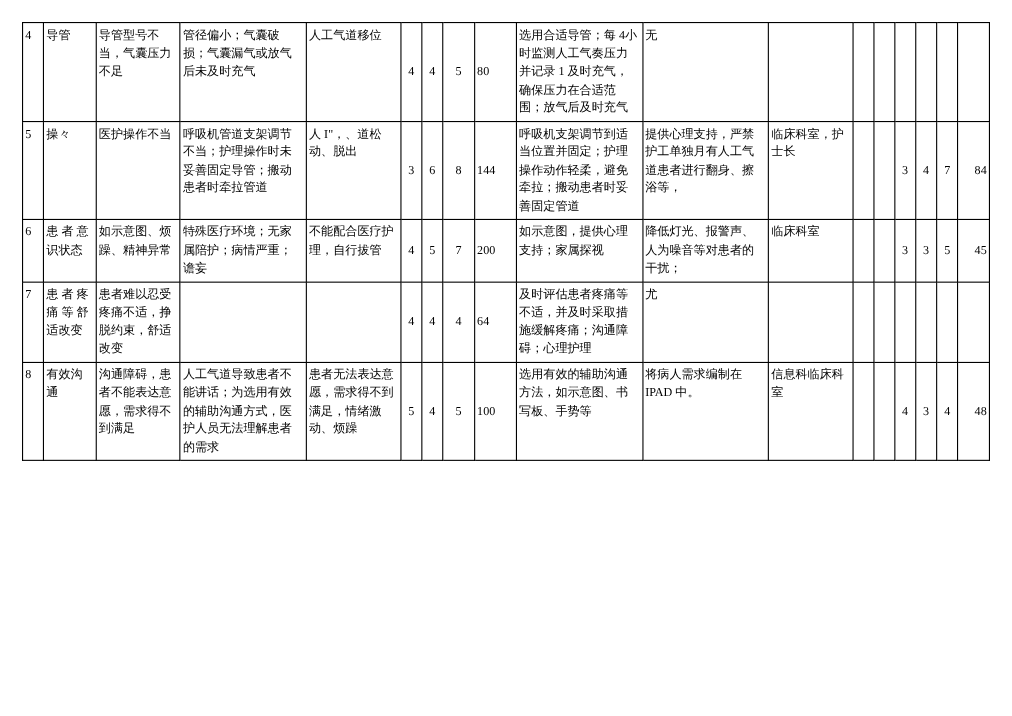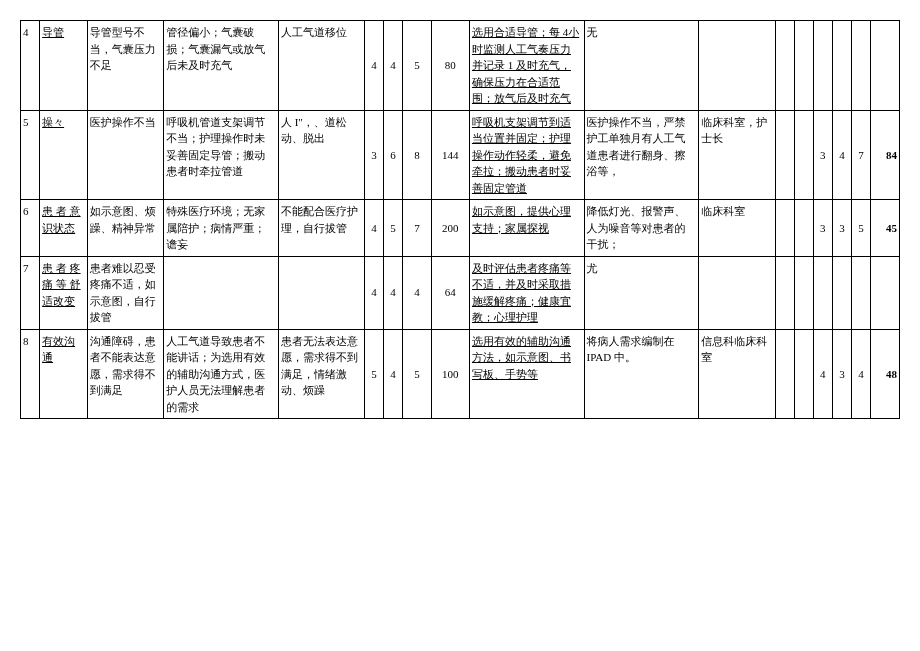--- a/index.html
+++ b/index.html
@@ -16,37 +16,37 @@
       table-layout: fixed;
     }
     td {
       border: 1px solid #000;
       padding: 3px 2px;
       vertical-align: top;
       word-wrap: break-word;
       line-height: 1.5;
     }
     .col-num { width: 2%; }
-    .col-item { width: 5%; text-decoration: underline; }
+    .col-item { width: 5%; }
     .col-cause { width: 8%; }
     .col-mechanism { width: 12%; }
     .col-consequence { width: 9%; }
     .col-n1 { width: 2%; text-align: center; vertical-align: middle; }
     .col-n2 { width: 2%; text-align: center; vertical-align: middle; }
     .col-n3 { width: 3%; text-align: center; vertical-align: middle; }
-    .col-n4 { width: 4%; text-align: center; vertical-align: middle; }
-    .col-measure { width: 12%; text-decoration: underline; }
+    .col-n4 { width: 4%; text-align: left; vertical-align: middle; }
+    .col-measure { width: 12%; }
     .col-suggest { width: 12%; }
     .col-dept { width: 8%; }
     .col-gap1 { width: 2%; }
     .col-gap2 { width: 2%; }
     .col-r1 { width: 2%; text-align: center; vertical-align: middle; }
     .col-r2 { width: 2%; text-align: center; vertical-align: middle; }
     .col-r3 { width: 2%; text-align: center; vertical-align: middle; }
-    .col-r4 { width: 3%; text-align: right; vertical-align: middle; font-weight: bold; }
+    .col-r4 { width: 3%; text-align: right; vertical-align: middle; }
     .vmid { vertical-align: middle; }
   </style>
 </head>
 <body>
 
 <table>
   <colgroup>
     <col class="col-num">
     <col class="col-item">
     <col class="col-cause">
@@ -91,21 +91,21 @@
         <td class="col-num">5</td>
         <td class="col-item">操々</td>
         <td class="col-cause">医护操作不当</td>
         <td class="col-mechanism">呼吸机管道支架调节不当；护理操作时未妥善固定导管；搬动患者时牵拉管道</td>
         <td class="col-consequence">人 I"，、道松动、脱出</td>
         <td class="col-n1 vmid">3</td>
         <td class="col-n2 vmid">6</td>
         <td class="col-n3 vmid">8</td>
         <td class="col-n4 vmid">144</td>
         <td class="col-measure">呼吸机支架调节到适当位置并固定；护理操作动作轻柔，避免牵拉；搬动患者时妥善固定管道</td>
-        <td class="col-suggest">医护操作不当，严禁护工单独月有人工气道患者进行翻身、擦浴等，</td>
+        <td class="col-suggest">提供心理支持，严禁护工单独月有人工气道患者进行翻身、擦浴等，</td>
         <td class="col-dept">临床科室，护士长</td>
         <td class="col-gap1"></td>
         <td class="col-gap2"></td>
         <td class="col-r1 vmid">3</td>
         <td class="col-r2 vmid">4</td>
         <td class="col-r3 vmid">7</td>
         <td class="col-r4 vmid">84</td>
       </tr>
       <tr>
         <td class="col-num">6</td>
@@ -123,28 +123,28 @@
         <td class="col-gap1"></td>
         <td class="col-gap2"></td>
         <td class="col-r1 vmid">3</td>
         <td class="col-r2 vmid">3</td>
         <td class="col-r3 vmid">5</td>
         <td class="col-r4 vmid">45</td>
       </tr>
       <tr>
         <td class="col-num">7</td>
         <td class="col-item">患 者 疼痛 等 舒适改变</td>
-        <td class="col-cause">患者难以忍受疼痛不适，如示意图，自行拔管</td>
+        <td class="col-cause">患者难以忍受疼痛不适，挣脱约束，舒适改变</td>
         <td class="col-mechanism"></td>
         <td class="col-consequence"></td>
         <td class="col-n1 vmid">4</td>
         <td class="col-n2 vmid">4</td>
         <td class="col-n3 vmid">4</td>
         <td class="col-n4 vmid">64</td>
-        <td class="col-measure">及时评估患者疼痛等不适，并及时采取措施缓解疼痛；健康宜教；心理护理</td>
+        <td class="col-measure">及时评估患者疼痛等不适，并及时采取措施缓解疼痛；沟通障碍；心理护理</td>
         <td class="col-suggest">尤</td>
         <td class="col-dept"></td>
         <td class="col-gap1"></td>
         <td class="col-gap2"></td>
         <td class="col-r1 vmid"></td>
         <td class="col-r2 vmid"></td>
         <td class="col-r3 vmid"></td>
         <td class="col-r4 vmid"></td>
       </tr>
       <tr>

